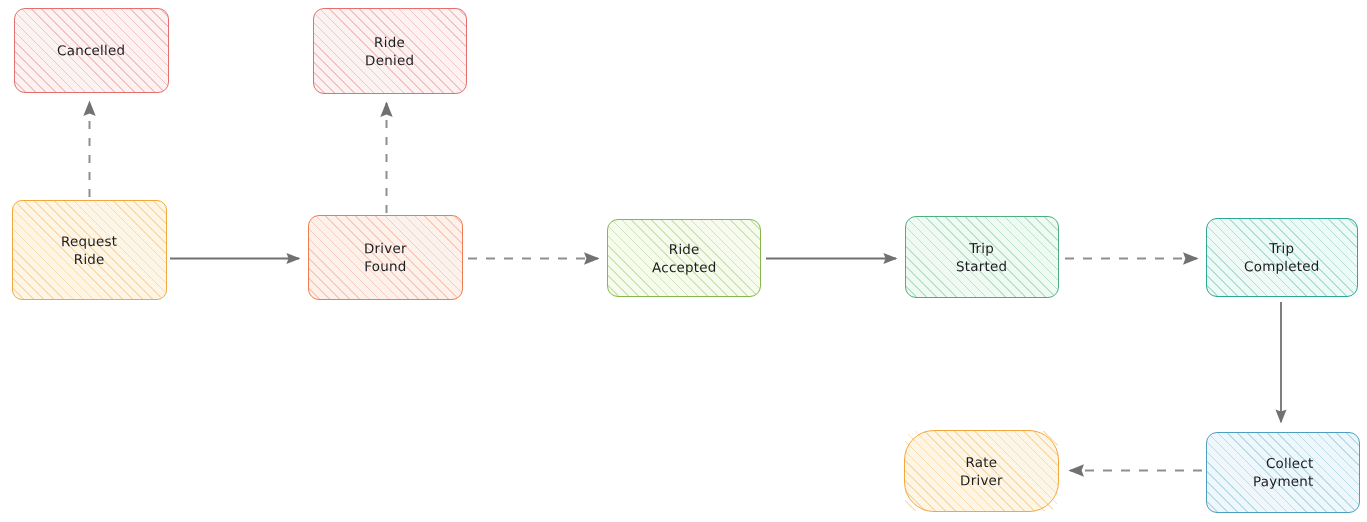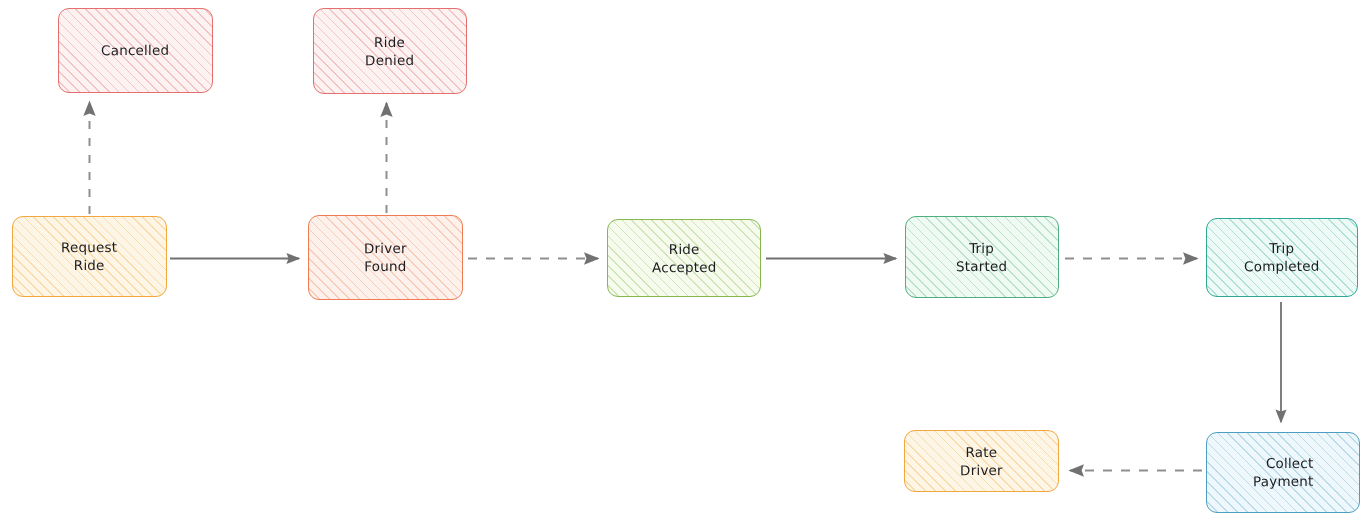--- a/index.html
+++ b/index.html
@@ -126,30 +126,30 @@
 
     <g>
       <path d="M 1281 302 L 1281 422" fill="none" stroke="#717171" stroke-width="1.8" stroke-linecap="butt" marker-end="url(#arrowhead)"></path>
     </g>
 
     <g>
       <path d="M 1202 470.5 L 1070 470.5" fill="none" stroke="#8f8f8f" stroke-width="2" stroke-dasharray="9 9" stroke-linecap="butt" marker-end="url(#arrowhead)"></path>
     </g>
   </svg>
 
-  <div class="node c-red" style="left:14px; top:8px; width:155px; height:85px;margin-left:44px;">
+  <div class="node c-red" style="left:14px; top:8px; width:155px; height:85px;">
     <span class="node-label">Cancelled</span>
   </div>
 
   <div class="node c-red" style="left:313px; top:8px; width:154px; height:86px;">
     <span class="node-label">Ride
 Denied</span>
   </div>
 
-  <div class="node c-amber" style="left:12px; top:216px; width:155px; height:81px;">
+  <div class="node c-amber" style="left:12px; top:200px; width:155px; height:100px;border-radius:10px;">
     <span class="node-label">Request
 Ride</span>
   </div>
 
   <div class="node c-orange" style="left:308px; top:215px; width:155px; height:85px;">
     <span class="node-label">Driver
 Found</span>
   </div>
 
   <div class="node c-green" style="left:607px; top:219px; width:154px; height:78px;">
@@ -160,21 +160,21 @@
   <div class="node c-seagreen" style="left:905px; top:216px; width:154px; height:82px;">
     <span class="node-label">Trip
 Started</span>
   </div>
 
   <div class="node c-teal" style="left:1206px; top:218px; width:152px; height:79px;">
     <span class="node-label">Trip
 Completed</span>
   </div>
 
-  <div class="node c-amber" style="left:904px; top:430px; width:155px; height:62px;">
+  <div class="node c-amber" style="left:904px; top:430px; width:155px; height:82px;border-radius:30px;">
     <span class="node-label">Rate
 Driver</span>
   </div>
 
   <div class="node c-blue" style="left:1206px; top:432px; width:154px; height:81px;text-align:right;">
     <span class="node-label">Collect
 Payment</span>
   </div>
 
 </div>

